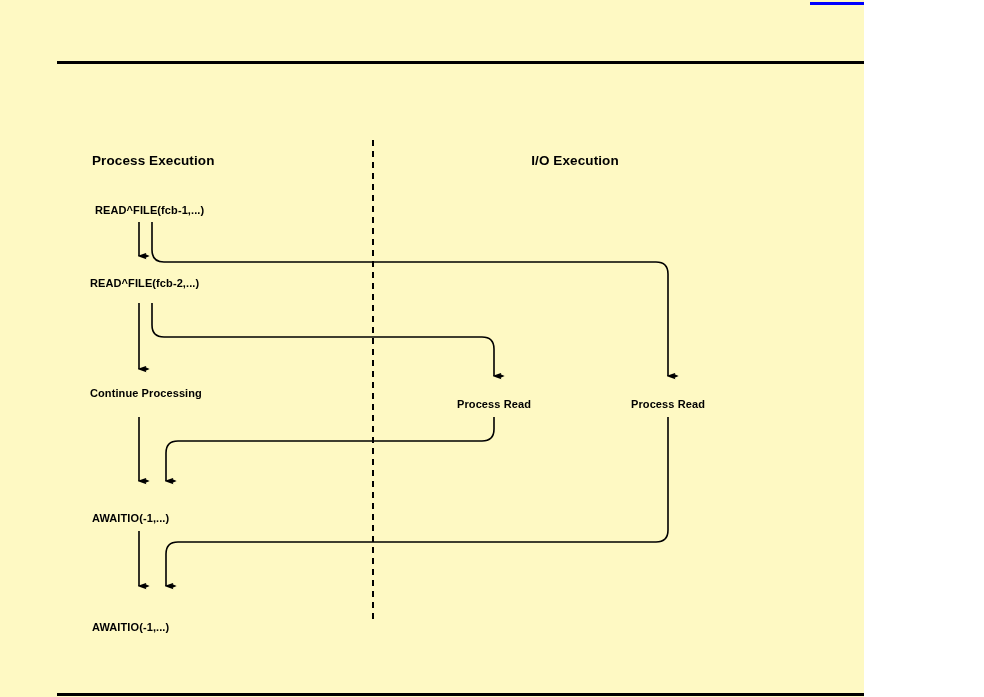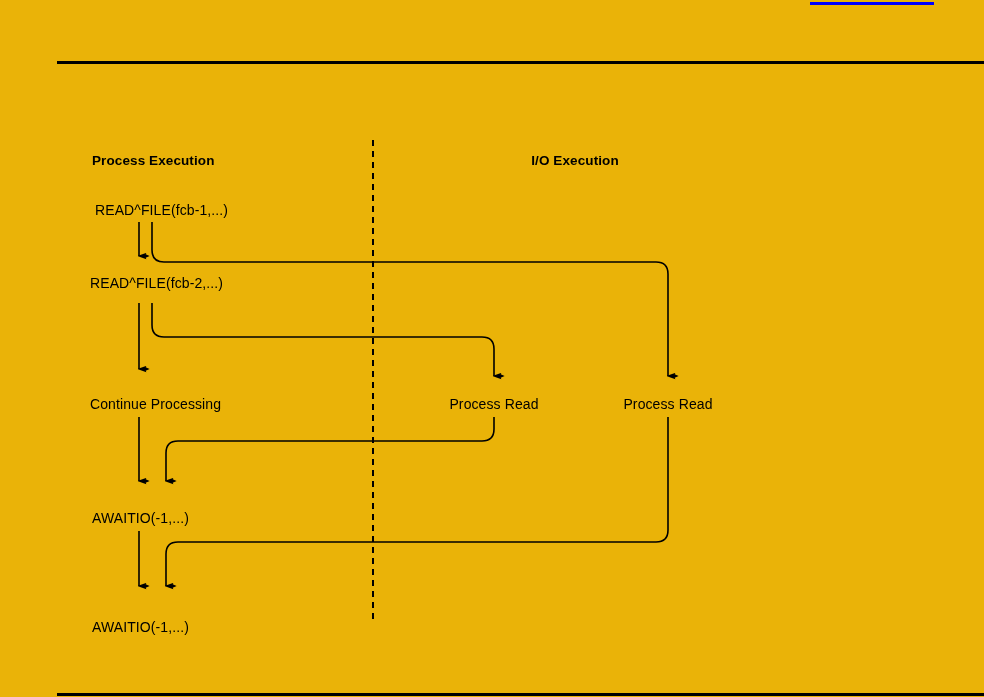--- a/index.html
+++ b/index.html
@@ -7,47 +7,48 @@
     margin: 0;
     padding: 0;
     background: #ffffff;
   }
   body {
     font-family: "Liberation Sans", sans-serif;
     color: #000000;
   }
   #page {
     position: relative;
-    width: 984px;
+    width: 864px;
     height: 697px;
-    background: #eab308;
+    background: #fef9c3;
     overflow: hidden;
   }
   #diagram-svg {
     position: absolute;
     left: 0;
     top: 0;
     width: 984px;
     height: 697px;
   }
   .hrule {
     position: absolute;
     background: #000000;
   }
   .link-bar {
     position: absolute;
   }
   .dlabel {
     position: absolute;
     font-family: "Liberation Sans", sans-serif;
-    font-size: 14px;
+    font-size: 11px;
     line-height: 15px;
     color: #000000;
     white-space: nowrap;
     letter-spacing: 0.1px;
+    font-weight: bold;
   }
   .dlabel.col-head {
     font-weight: bold;
     font-size: 13.5px;
   }
   .dlabel.centered {
     transform: translateX(-50%);
     text-align: left;
   }
 </style>
@@ -89,21 +90,21 @@
   </svg>
 
   <div class="dlabel col-head" style="left:92px; top:153px;">Process Execution</div>
 
   <div class="dlabel col-head centered" style="left:575px; top:153px;">I/O Execution</div>
 
   <div class="dlabel" style="left:95px; top:203px;">READ^FILE(fcb-1,...)</div>
 
   <div class="dlabel" style="left:90px; top:276px;">READ^FILE(fcb-2,...)</div>
 
-  <div class="dlabel" style="left:90px; top:397px;text-align:center;">Continue Processing</div>
+  <div class="dlabel" style="left:90px; top:386px;text-align:center;">Continue Processing</div>
 
   <div class="dlabel" style="left:92px; top:511px;">AWAITIO(-1,...)</div>
 
   <div class="dlabel" style="left:92px; top:620px;">AWAITIO(-1,...)</div>
 
   <div class="dlabel centered" style="left:494px; top:397px;">Process Read</div>
 
   <div class="dlabel centered" style="left:668px; top:397px;">Process Read</div>
 
 </div>

